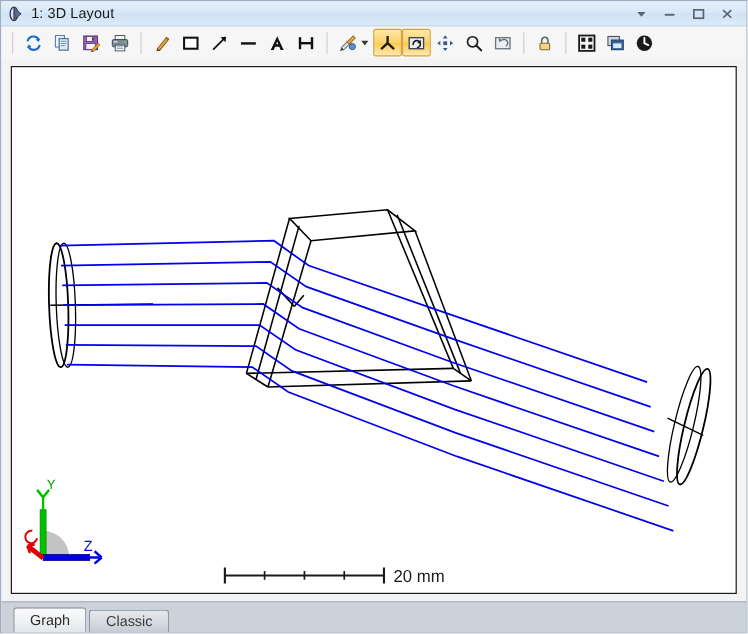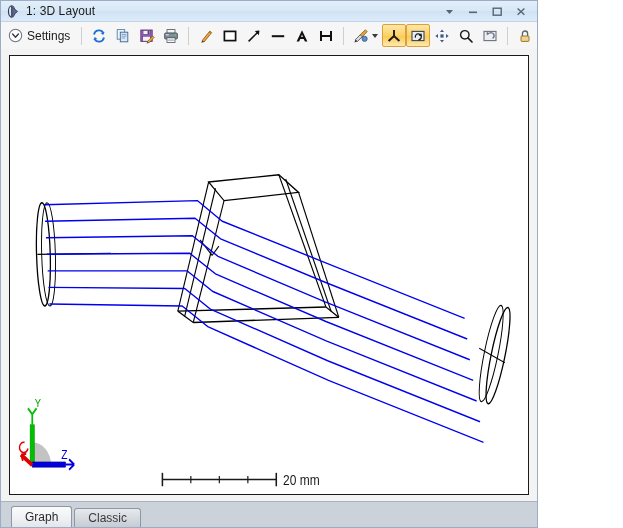--- a/index.html
+++ b/index.html
@@ -7,21 +7,21 @@
     padding: 0;
     background: #ffffff;
   }
   body {
     font-family: "Liberation Sans", sans-serif;
     -webkit-font-smoothing: antialiased;
   }
 
   #app {
     position: relative;
-    width: 538px;
+    width: 623px;
     height: 528px;
     box-sizing: border-box;
     background: #f0f0f0;
     border: 1px solid #9badc4;
     overflow: hidden;
     display: flex;
     flex-direction: column;
     justify-content: center;
   }
 
@@ -208,27 +208,20 @@
       <div class="win-btn">
         <svg width="12" height="11" viewBox="0 0 12 11">
           <path d="M2.6 2.4 L9.4 8.8 M9.4 2.4 L2.6 8.8" stroke="#5a6470" stroke-width="1.4" fill="none"></path>
         </svg>
       </div>
     </div>
   </div>
 
   <div class="toolbar toolbar-row1">
 
-    <div class="tb-item settings-item">
-      <svg class="ico" width="15" height="15" viewBox="0 0 16 16">
-        <circle cx="8" cy="8" r="6.6" fill="#fdfdfd" stroke="#6b7583" stroke-width="1.1"></circle>
-        <path d="M4.9 6.4 L8 9.8 L11.1 6.4" fill="none" stroke="#2f3640" stroke-width="1.4" stroke-linecap="round" stroke-linejoin="round"></path>
-      </svg>
-      <span class="tb-label">Settings</span>
-    </div>
 
     <div class="sep"></div>
 
     <div class="tb-item">
       <svg class="ico" width="16" height="16" viewBox="0 0 16 16">
         <path d="M3 6.5 A5 5 0 0 1 12.4 5.2" fill="none" stroke="#1f6fd0" stroke-width="1.8"></path>
         <path d="M13 9.5 A5 5 0 0 1 3.6 10.8" fill="none" stroke="#1f6fd0" stroke-width="1.8"></path>
         <path d="M13.6 4.2 L12.2 7.0 L9.6 5.0 Z" fill="#1f6fd0"></path>
         <path d="M2.4 11.8 L3.8 9.0 L6.4 11.0 Z" fill="#1f6fd0"></path>
       </svg>

